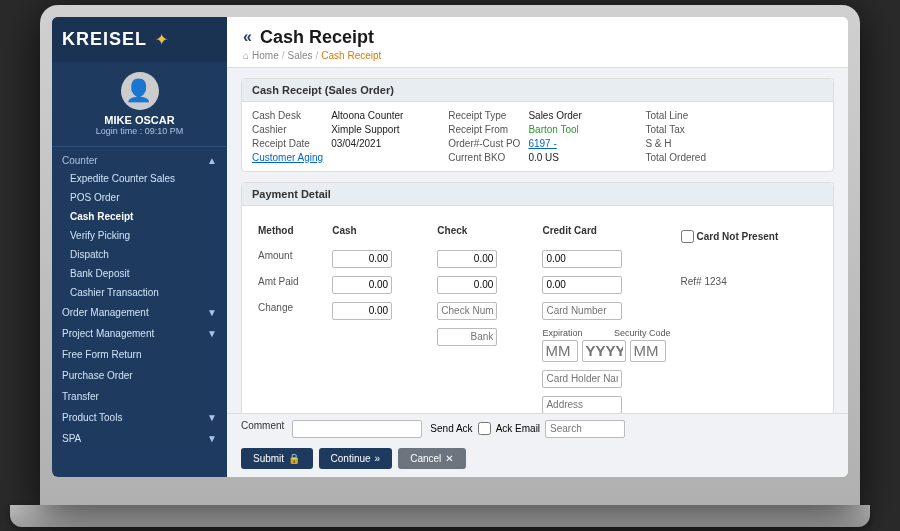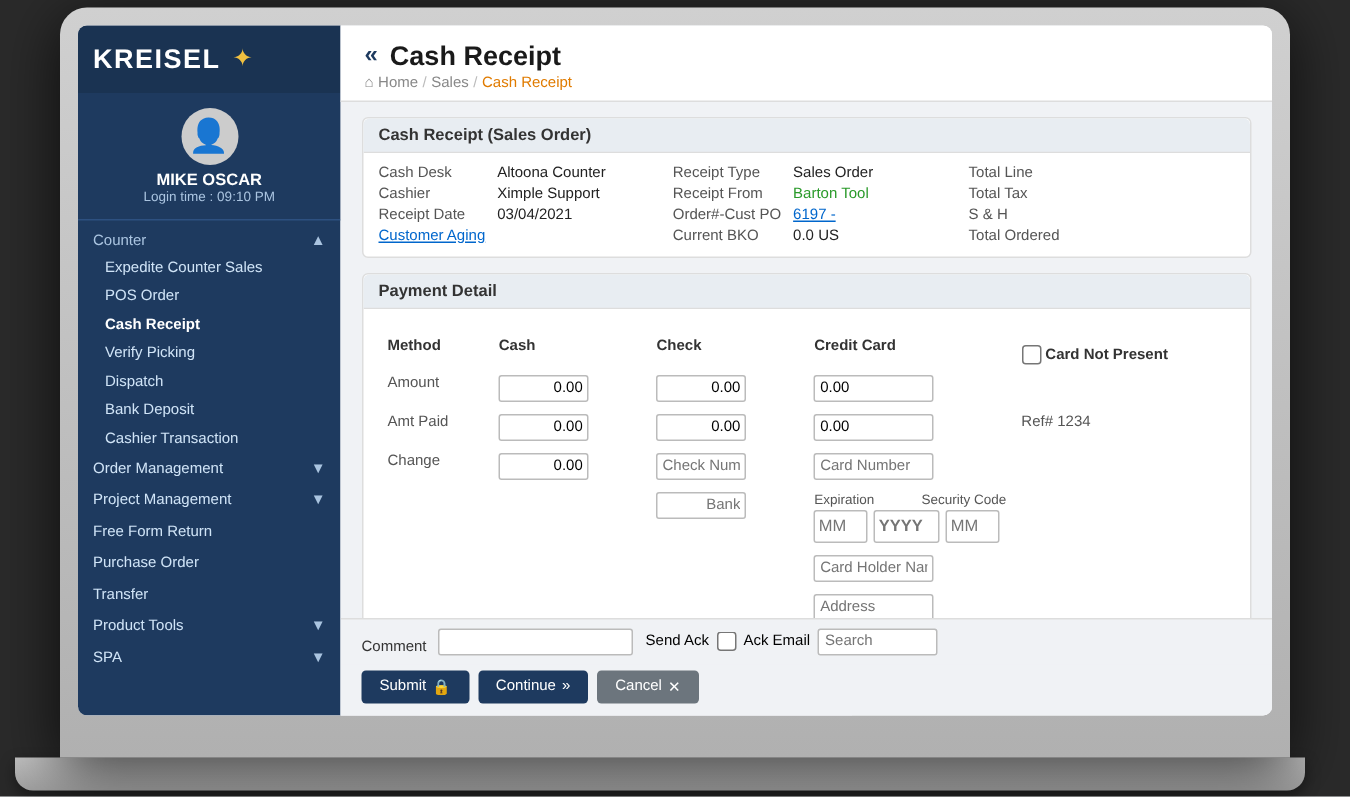--- a/index.html
+++ b/index.html
@@ -282,30 +282,30 @@
     .exp-row {
       display: flex;
       gap: 4px;
       align-items: center;
     }
     .exp-input {
       width: 36px;
       height: 22px;
       border: 1px solid #bbb;
       border-radius: 2px;
-      font-size: 11px;
+      font-size: 15px;
       padding: 1px 2px;
     }
 
     
     .bottom-bar {
       background: #f0f2f5;
       padding: 6px 14px;
       display: flex;
-      align-items: flex-end;
+      align-items: flex-start;
       gap: 8px;
       border-top: 1px solid #ddd;
     }
     .comment-label {
       font-size: 10px;
       color: #333;
       white-space: nowrap;
     }
     .comment-input {
       width: 130px;

